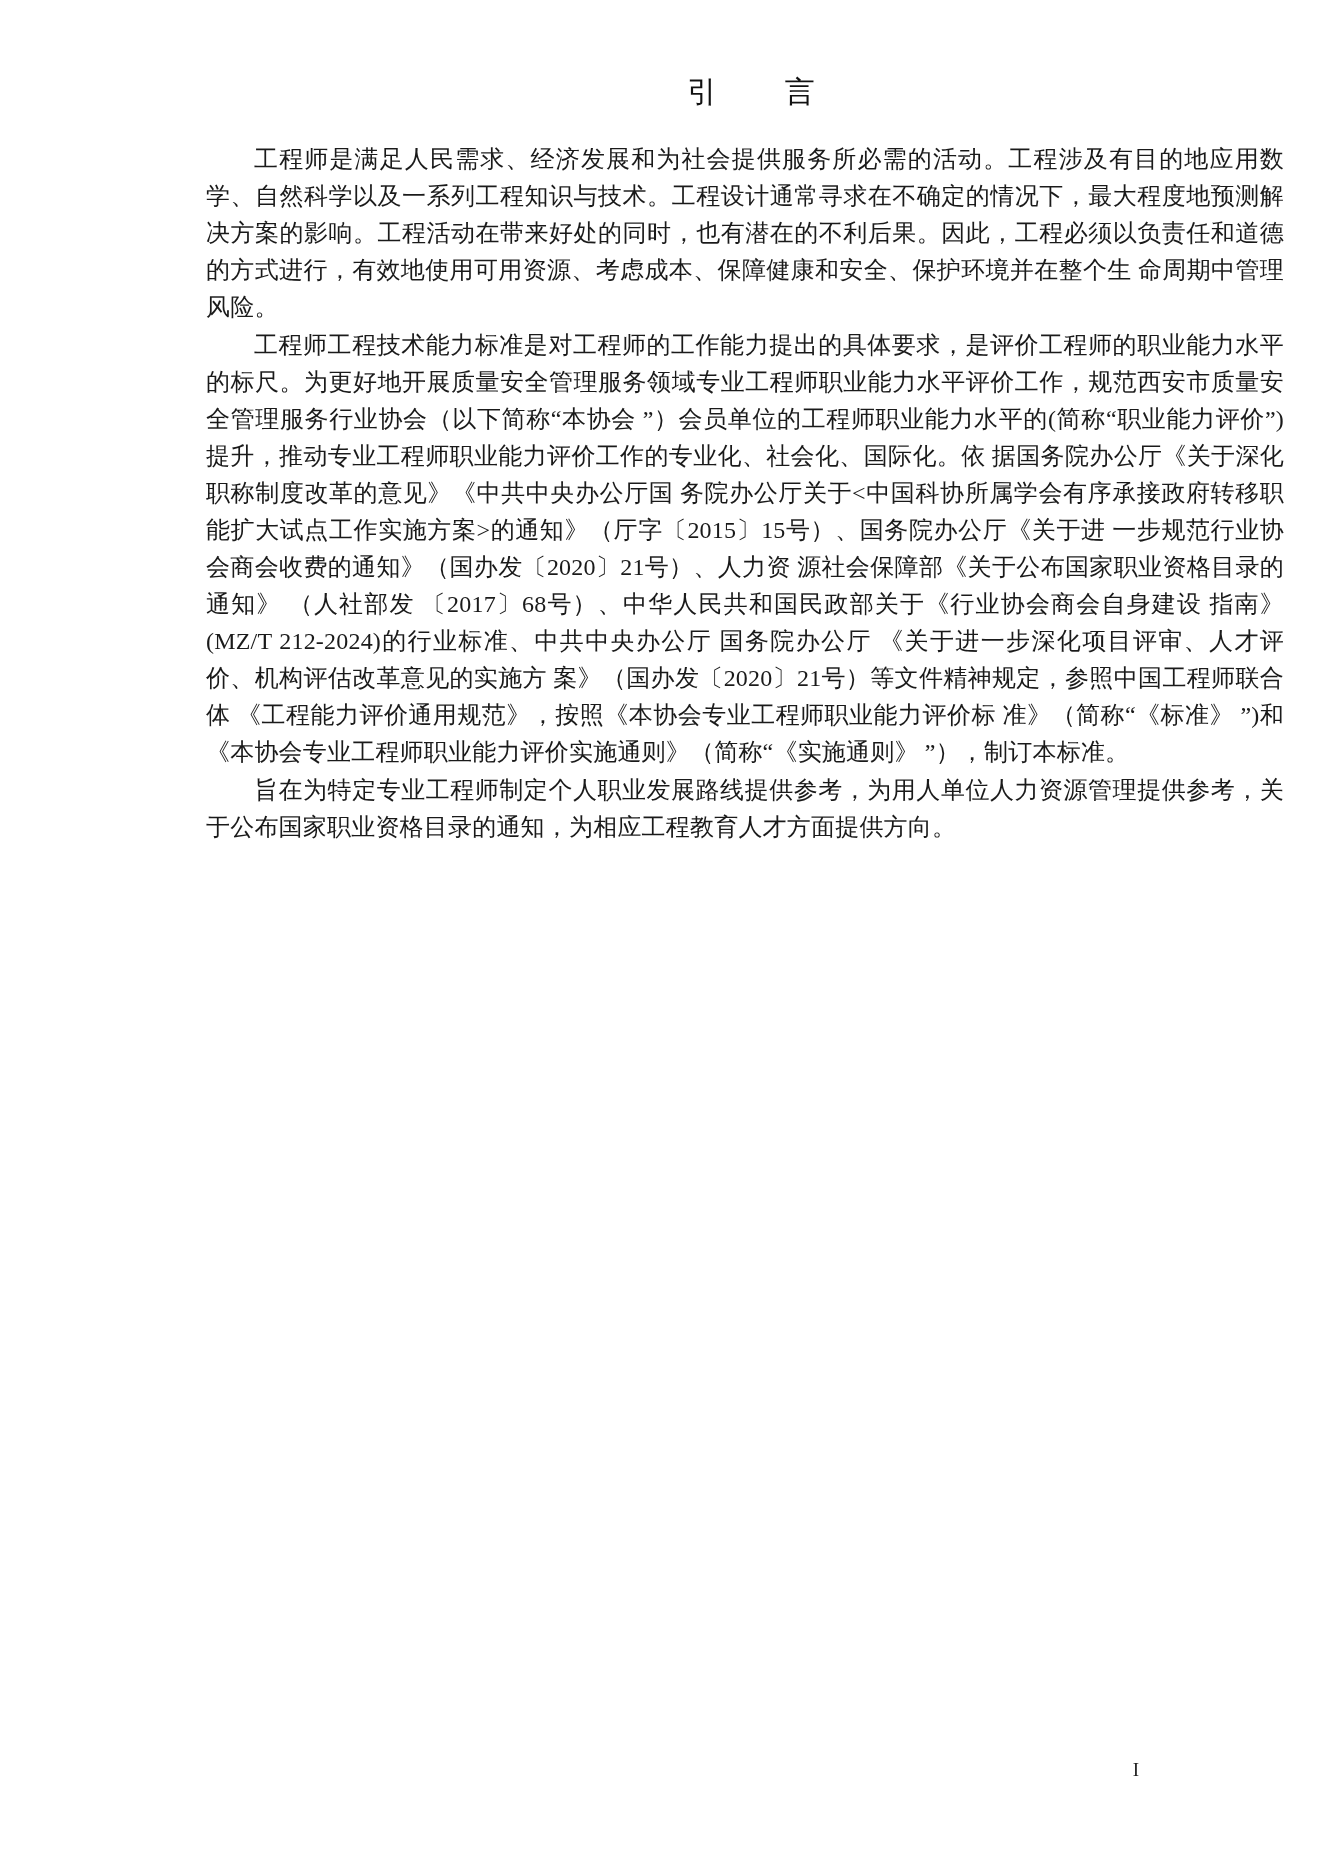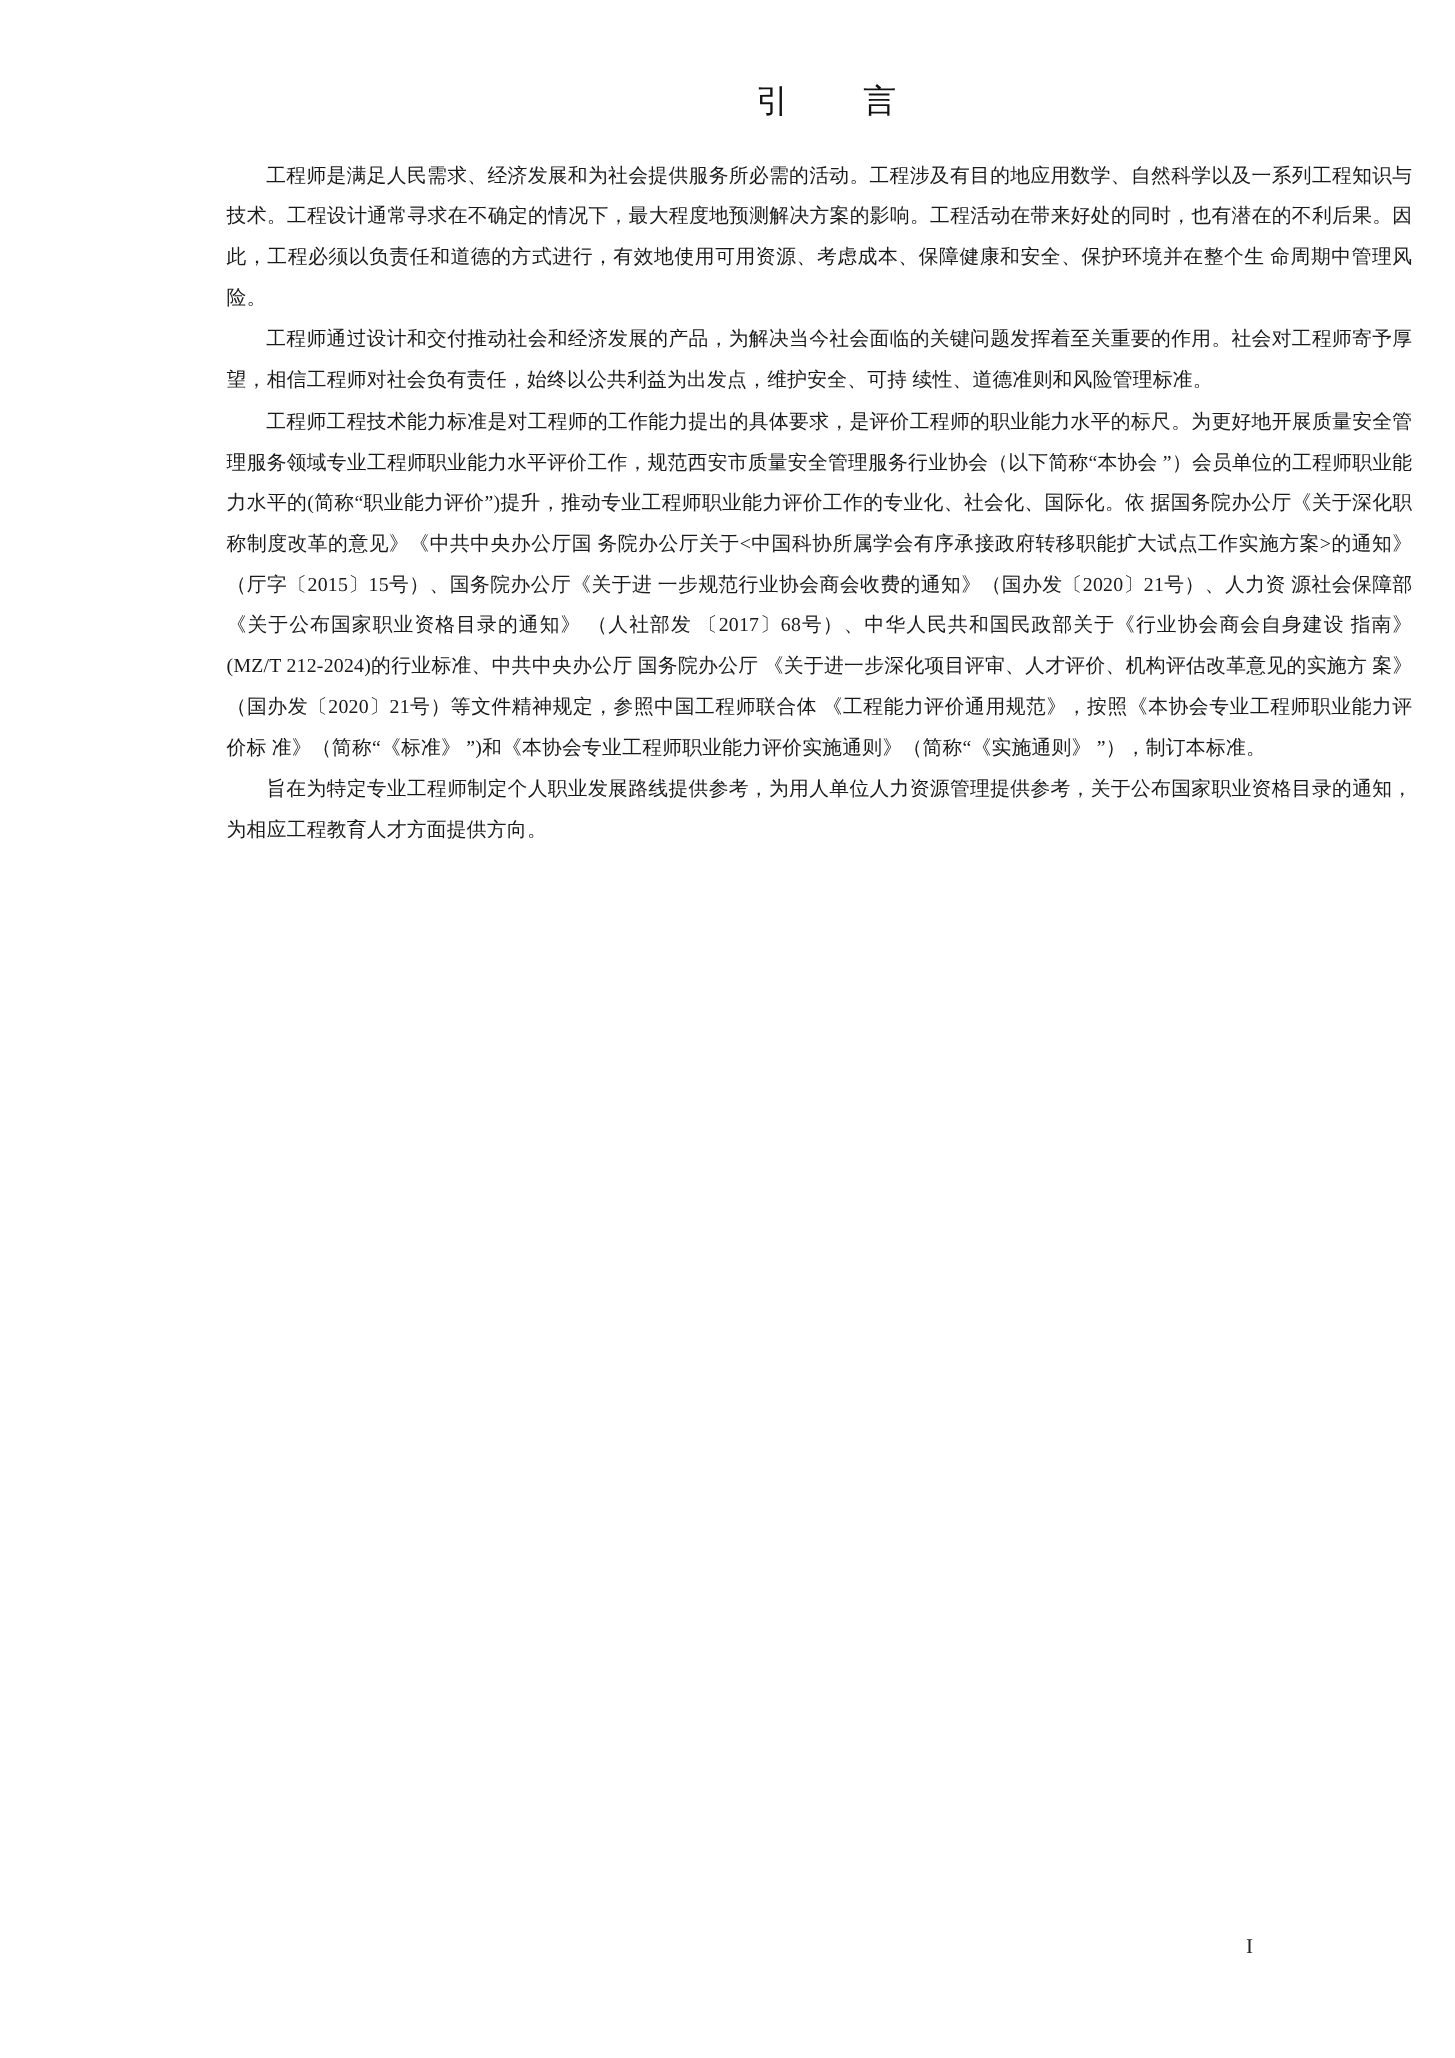--- a/index.html
+++ b/index.html
@@ -27,21 +27,21 @@
     text-align: center;
     font-size: 30px;
     letter-spacing: 30px;
     font-weight: 500;
     color: #111;
     margin: 0 0 28px 0;
     padding-left: 30px;
     font-family: "Liberation Serif", "DejaVu Serif", serif;
   }
   .para {
-    font-size: 18px;
+    font-size: 24px;
     line-height: 37px;
     text-align: justify;
     text-justify: inter-ideograph;
     text-indent: 2em;
     margin: 0 12px 1px 0;
     color: #1a1a1a;
     letter-spacing: 0.2px;
   }
   .page-number {
     position: absolute;
@@ -52,18 +52,17 @@
     font-family: "Liberation Serif", "DejaVu Serif", serif;
   }
 </style>
 </head>
 <body>
 
 <div class="page">
   <div class="content">
     <h1 class="doc-title">引    言</h1>
     <p class="para">工程师是满足人民需求、经济发展和为社会提供服务所必需的活动。工程涉及有目的地应用数学、自然科学以及一系列工程知识与技术。工程设计通常寻求在不确定的情况下，最大程度地预测解决方案的影响。工程活动在带来好处的同时，也有潜在的不利后果。因此，工程必须以负责任和道德的方式进行，有效地使用可用资源、考虑成本、保障健康和安全、保护环境并在整个生 命周期中管理风险。</p>
-    <p class="para">工程师通过设计和交付推动社会和经济发展的产品，为解决当今社会面临的关键问题发挥着至关重要的作用。社会对工程师寄予厚望，相信工程师对社会负有责任，始终以公共利益为出发点，维护安全、可持 续性、道德准则和风险管理标准。</p>
     <p class="para">工程师工程技术能力标准是对工程师的工作能力提出的具体要求，是评价工程师的职业能力水平的标尺。为更好地开展质量安全管理服务领域专业工程师职业能力水平评价工作，规范西安市质量安全管理服务行业协会（以下简称“本协会 ”）会员单位的工程师职业能力水平的(简称“职业能力评价”)提升，推动专业工程师职业能力评价工作的专业化、社会化、国际化。依 据国务院办公厅《关于深化职称制度改革的意见》《中共中央办公厅国 务院办公厅关于&lt;中国科协所属学会有序承接政府转移职能扩大试点工作实施方案&gt;的通知》（厅字〔2015〕15号）、国务院办公厅《关于进 一步规范行业协会商会收费的通知》（国办发〔2020〕21号）、人力资 源社会保障部《关于公布国家职业资格目录的通知》 （人社部发 〔2017〕68号）、中华人民共和国民政部关于《行业协会商会自身建设 指南》 (MZ/T 212-2024)的行业标准、中共中央办公厅 国务院办公厅 《关于进一步深化项目评审、人才评价、机构评估改革意见的实施方 案》（国办发〔2020〕21号）等文件精神规定，参照中国工程师联合体 《工程能力评价通用规范》，按照《本协会专业工程师职业能力评价标 准》（简称“《标准》 ”)和《本协会专业工程师职业能力评价实施通则》（简称“《实施通则》 ”），制订本标准。</p>
     <p class="para">旨在为特定专业工程师制定个人职业发展路线提供参考，为用人单位人力资源管理提供参考，关于公布国家职业资格目录的通知，为相应工程教育人才方面提供方向。</p>
   </div>
   <div class="page-number">I</div>
 </div>
 
 </body></html>

